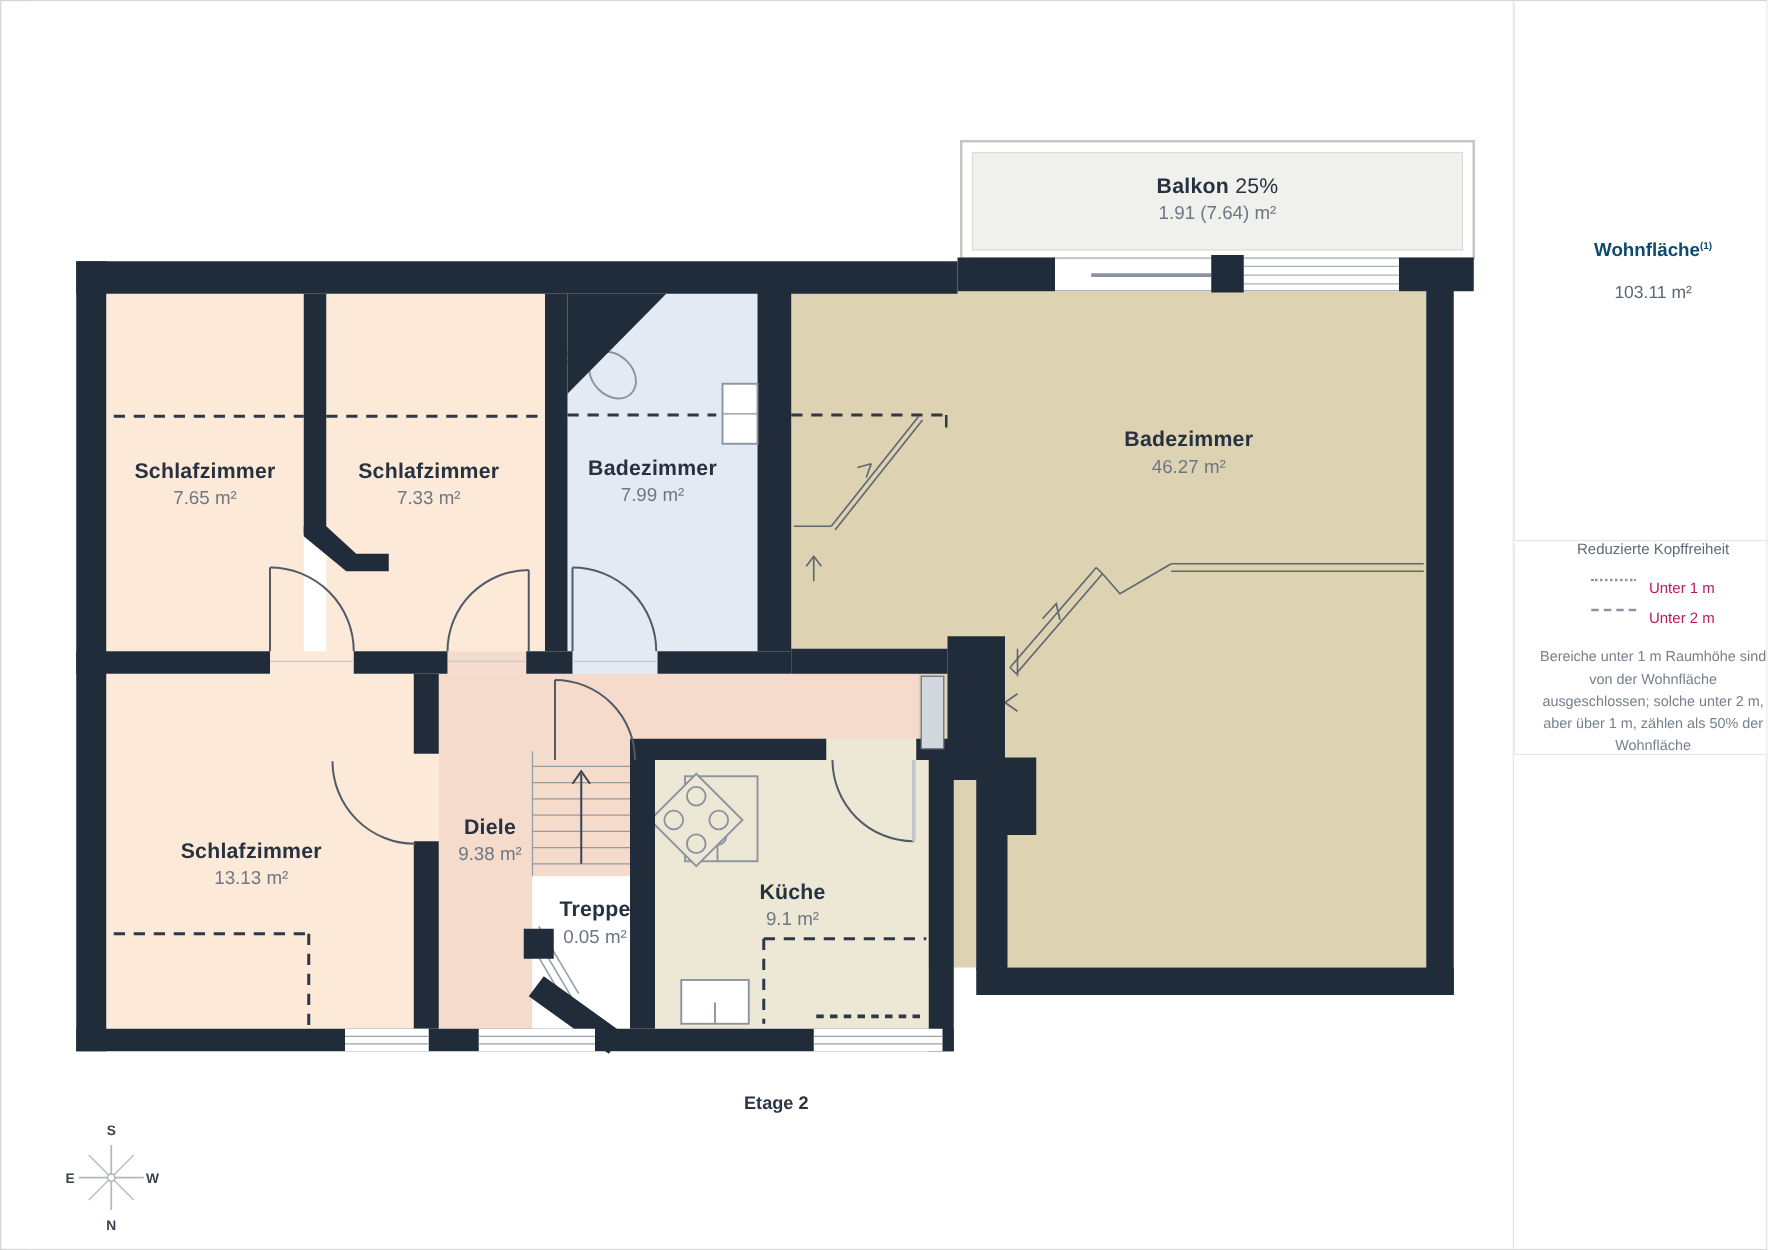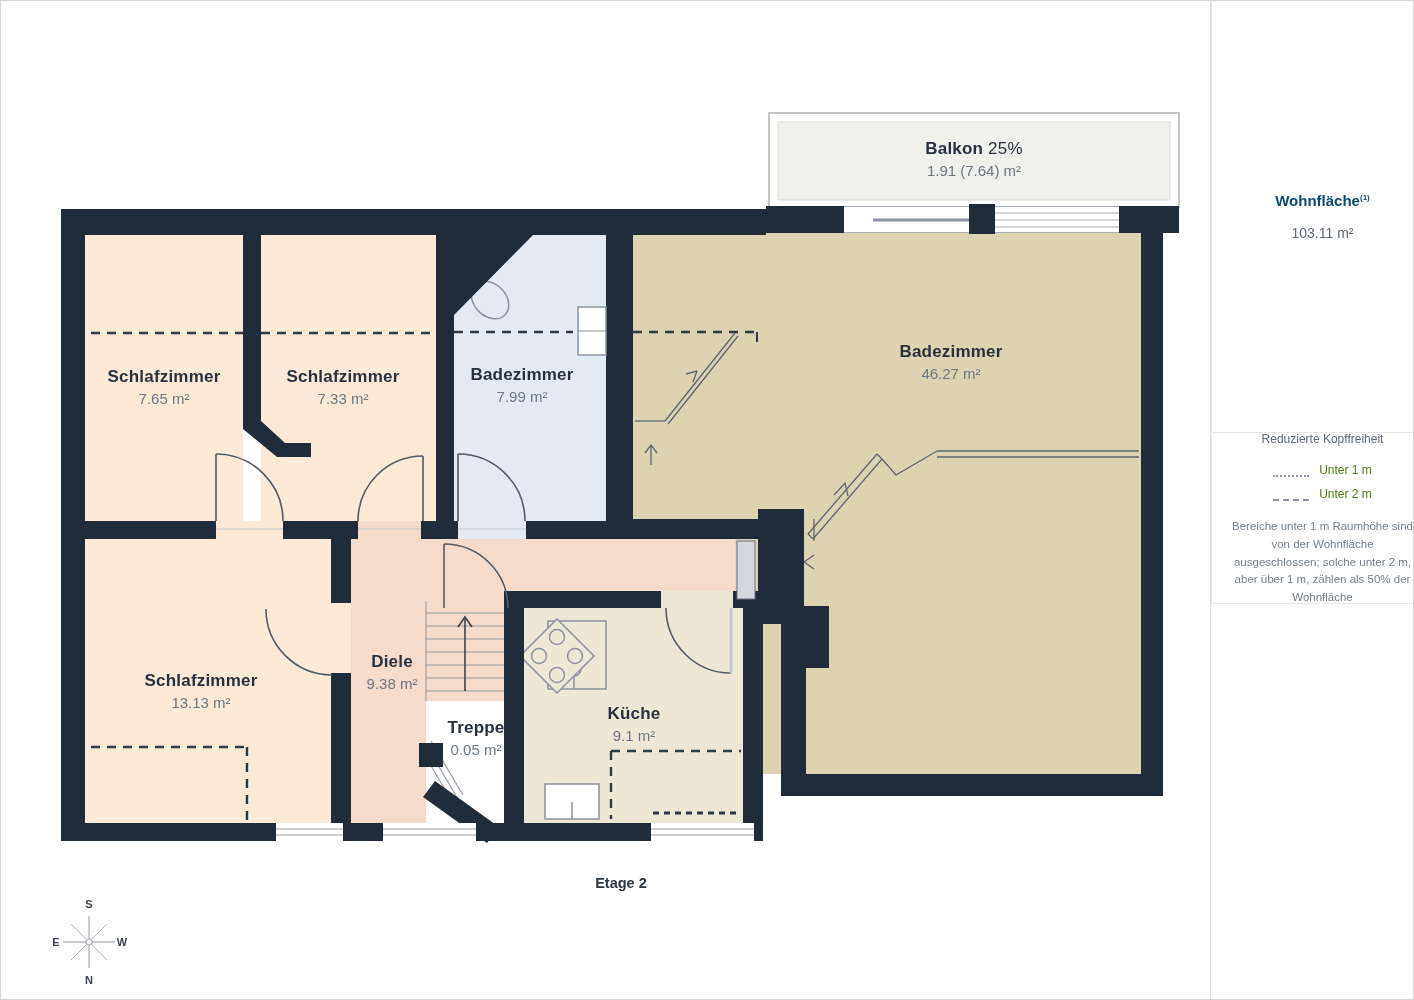--- a/index.html
+++ b/index.html
@@ -47,21 +47,21 @@
   .logo-card{height:138px;}
   .area-card{height:432px;}
   .footnote-card{height:88px;}
   .legend-card{height:168px;}
   .disclaimer-card{flex:1 1 auto;margin-bottom:0;border-bottom:0;}
   .small-text{font-size:11.5px;line-height:1.55;color:#75808c;}
   .area-title{font-size:15px;font-weight:bold;color:#0c4a6e;}
   .area-title sup{font-size:8px;}
   .area-value{font-size:14px;color:#5c6774;margin-top:16px;}
   .legend-title{font-size:12px;color:#5f6b77;margin-bottom:12px;}
-  .legend-row{display:flex;align-items:flex-end;justify-content:center;margin:5px 0;font-size:12px;color:#4d7c0f;}
+  .legend-row{display:flex;align-items:flex-start;justify-content:center;margin:5px 0;font-size:12px;color:#be185d;}
   .line-sample{display:inline-block;width:36px;height:0;margin-right:10px;}
   .line-dotted{border-top:2px dotted #8a95a1;}
   .line-dashed{border-top:2px dashed #8a95a1;}
   .legend-note{margin-top:12px;}
   .giraffe{margin-top:18px;font-size:14.5px;letter-spacing:1.2px;color:#454d57;}
   .giraffe .g1{font-weight:400;}
   .giraffe .g2{font-weight:800;}
 </style>
 </head>
 <body>

